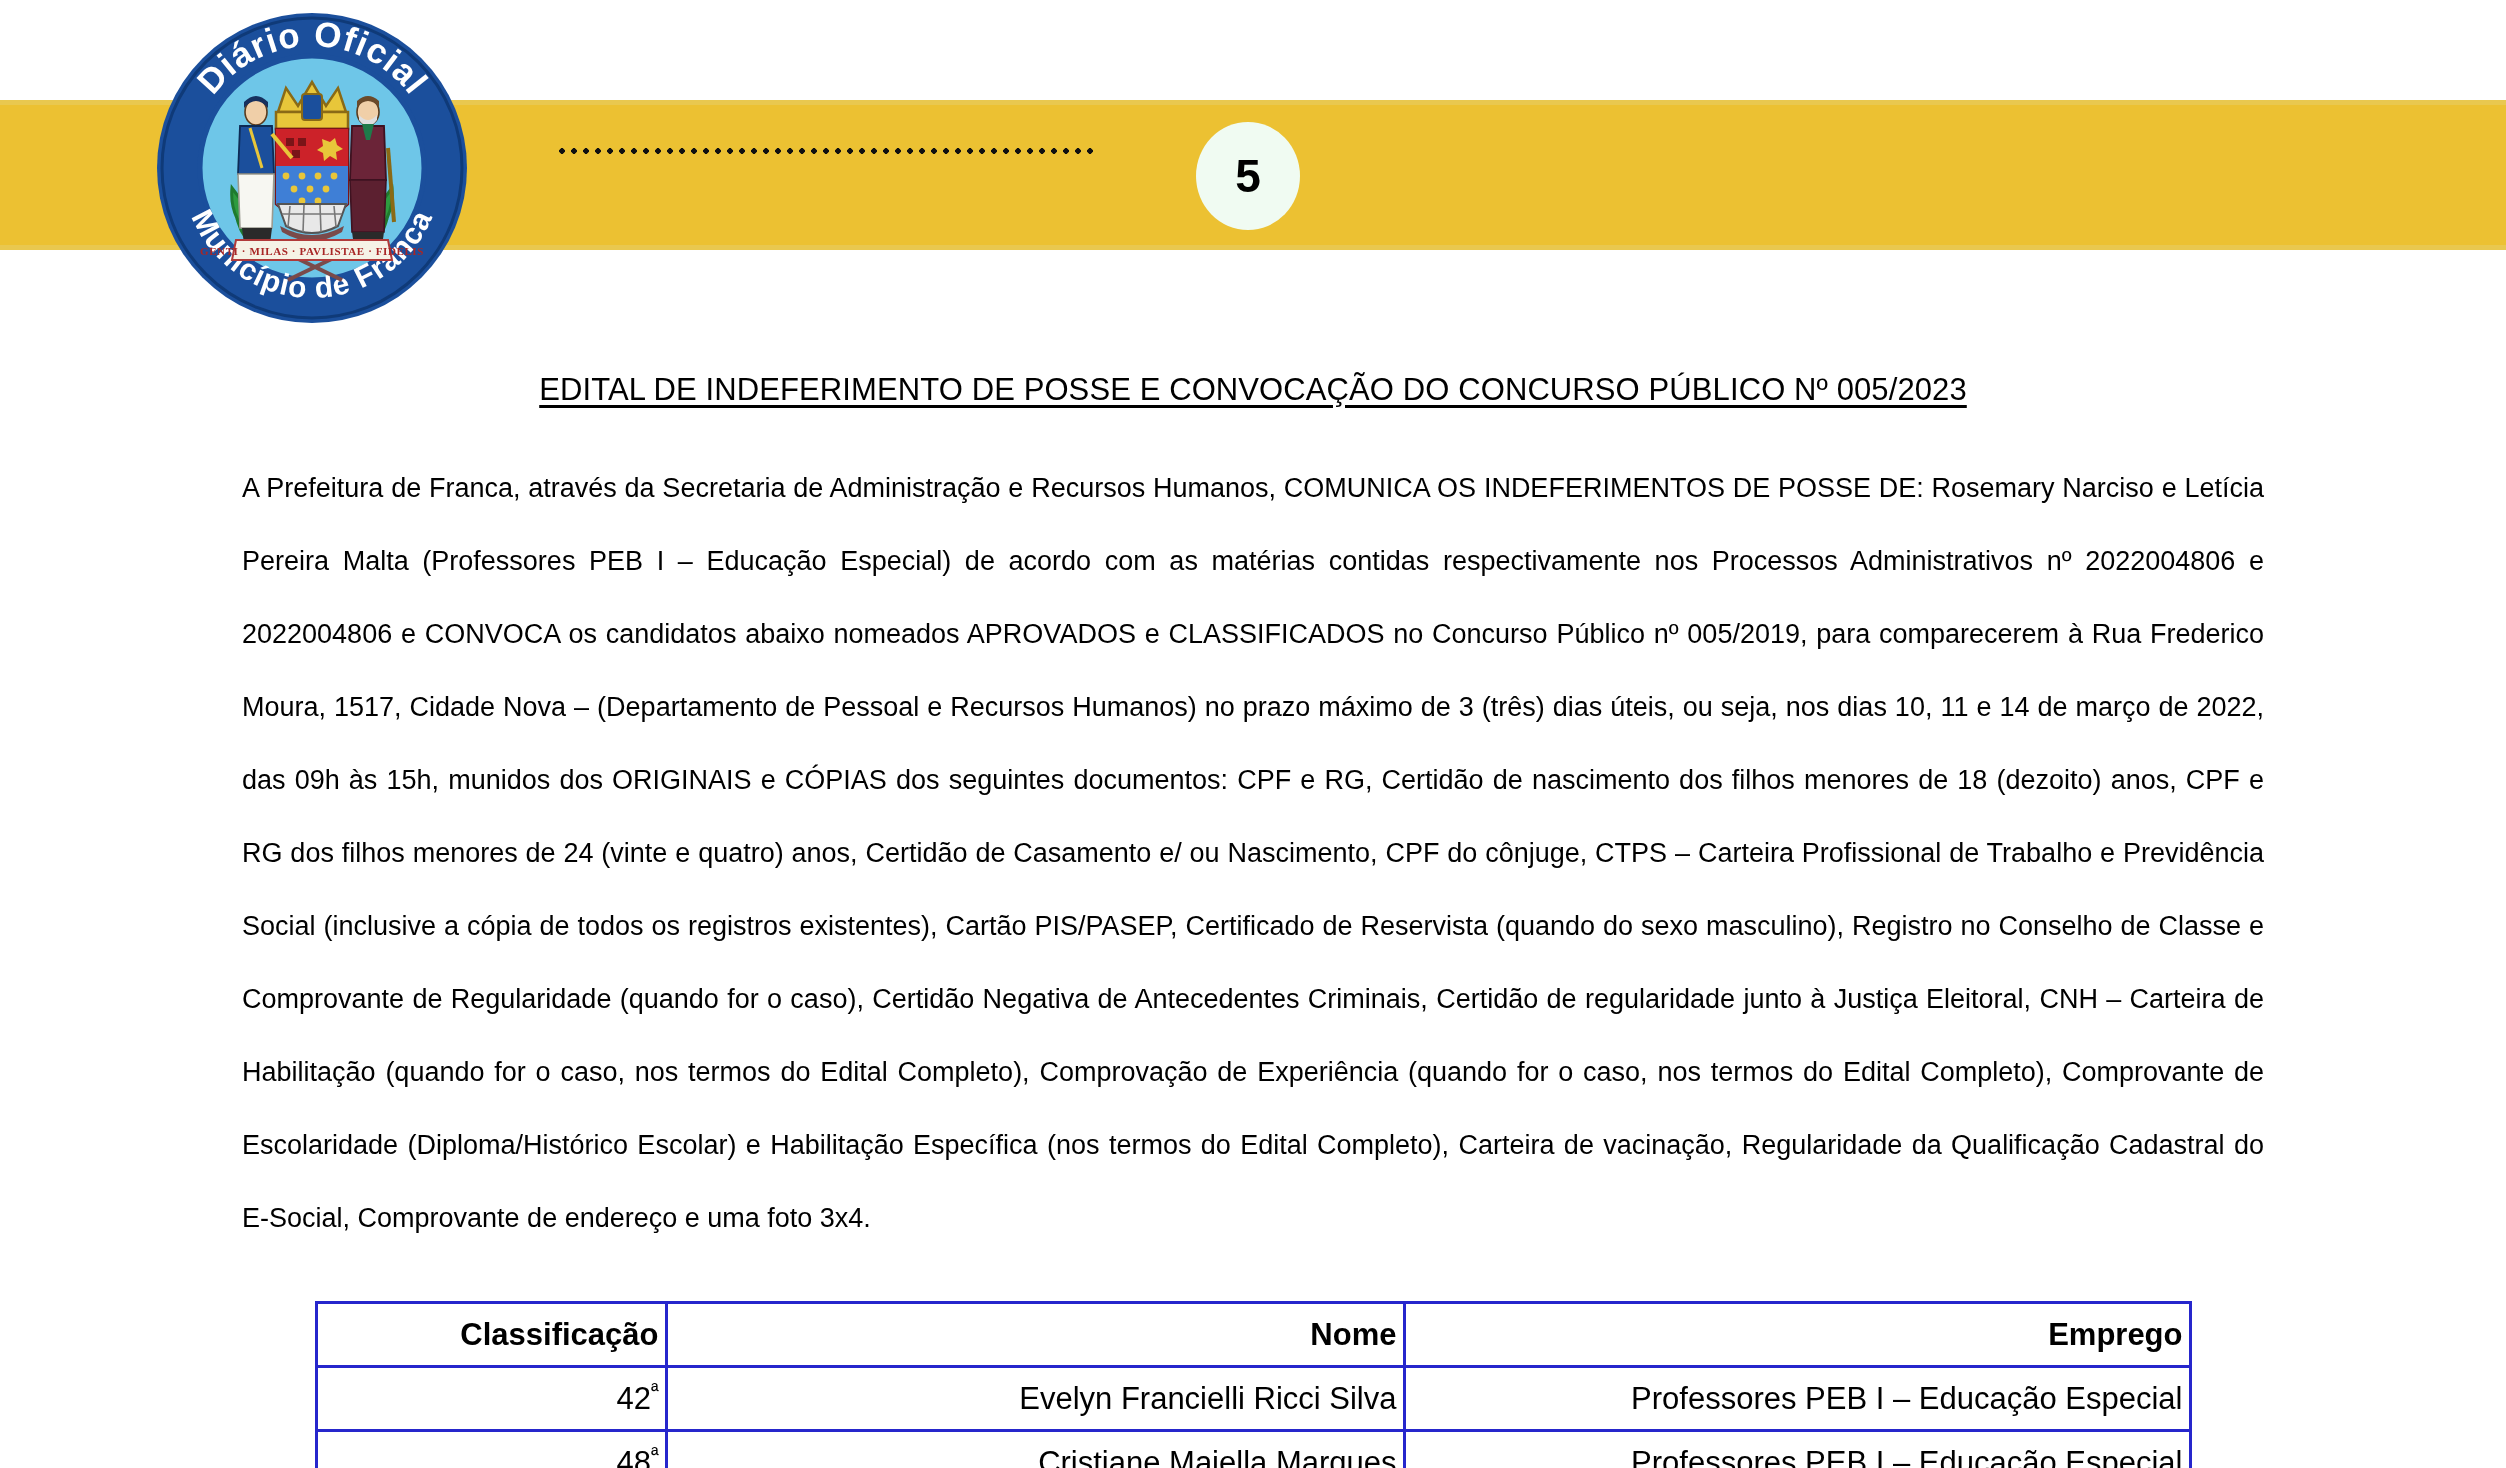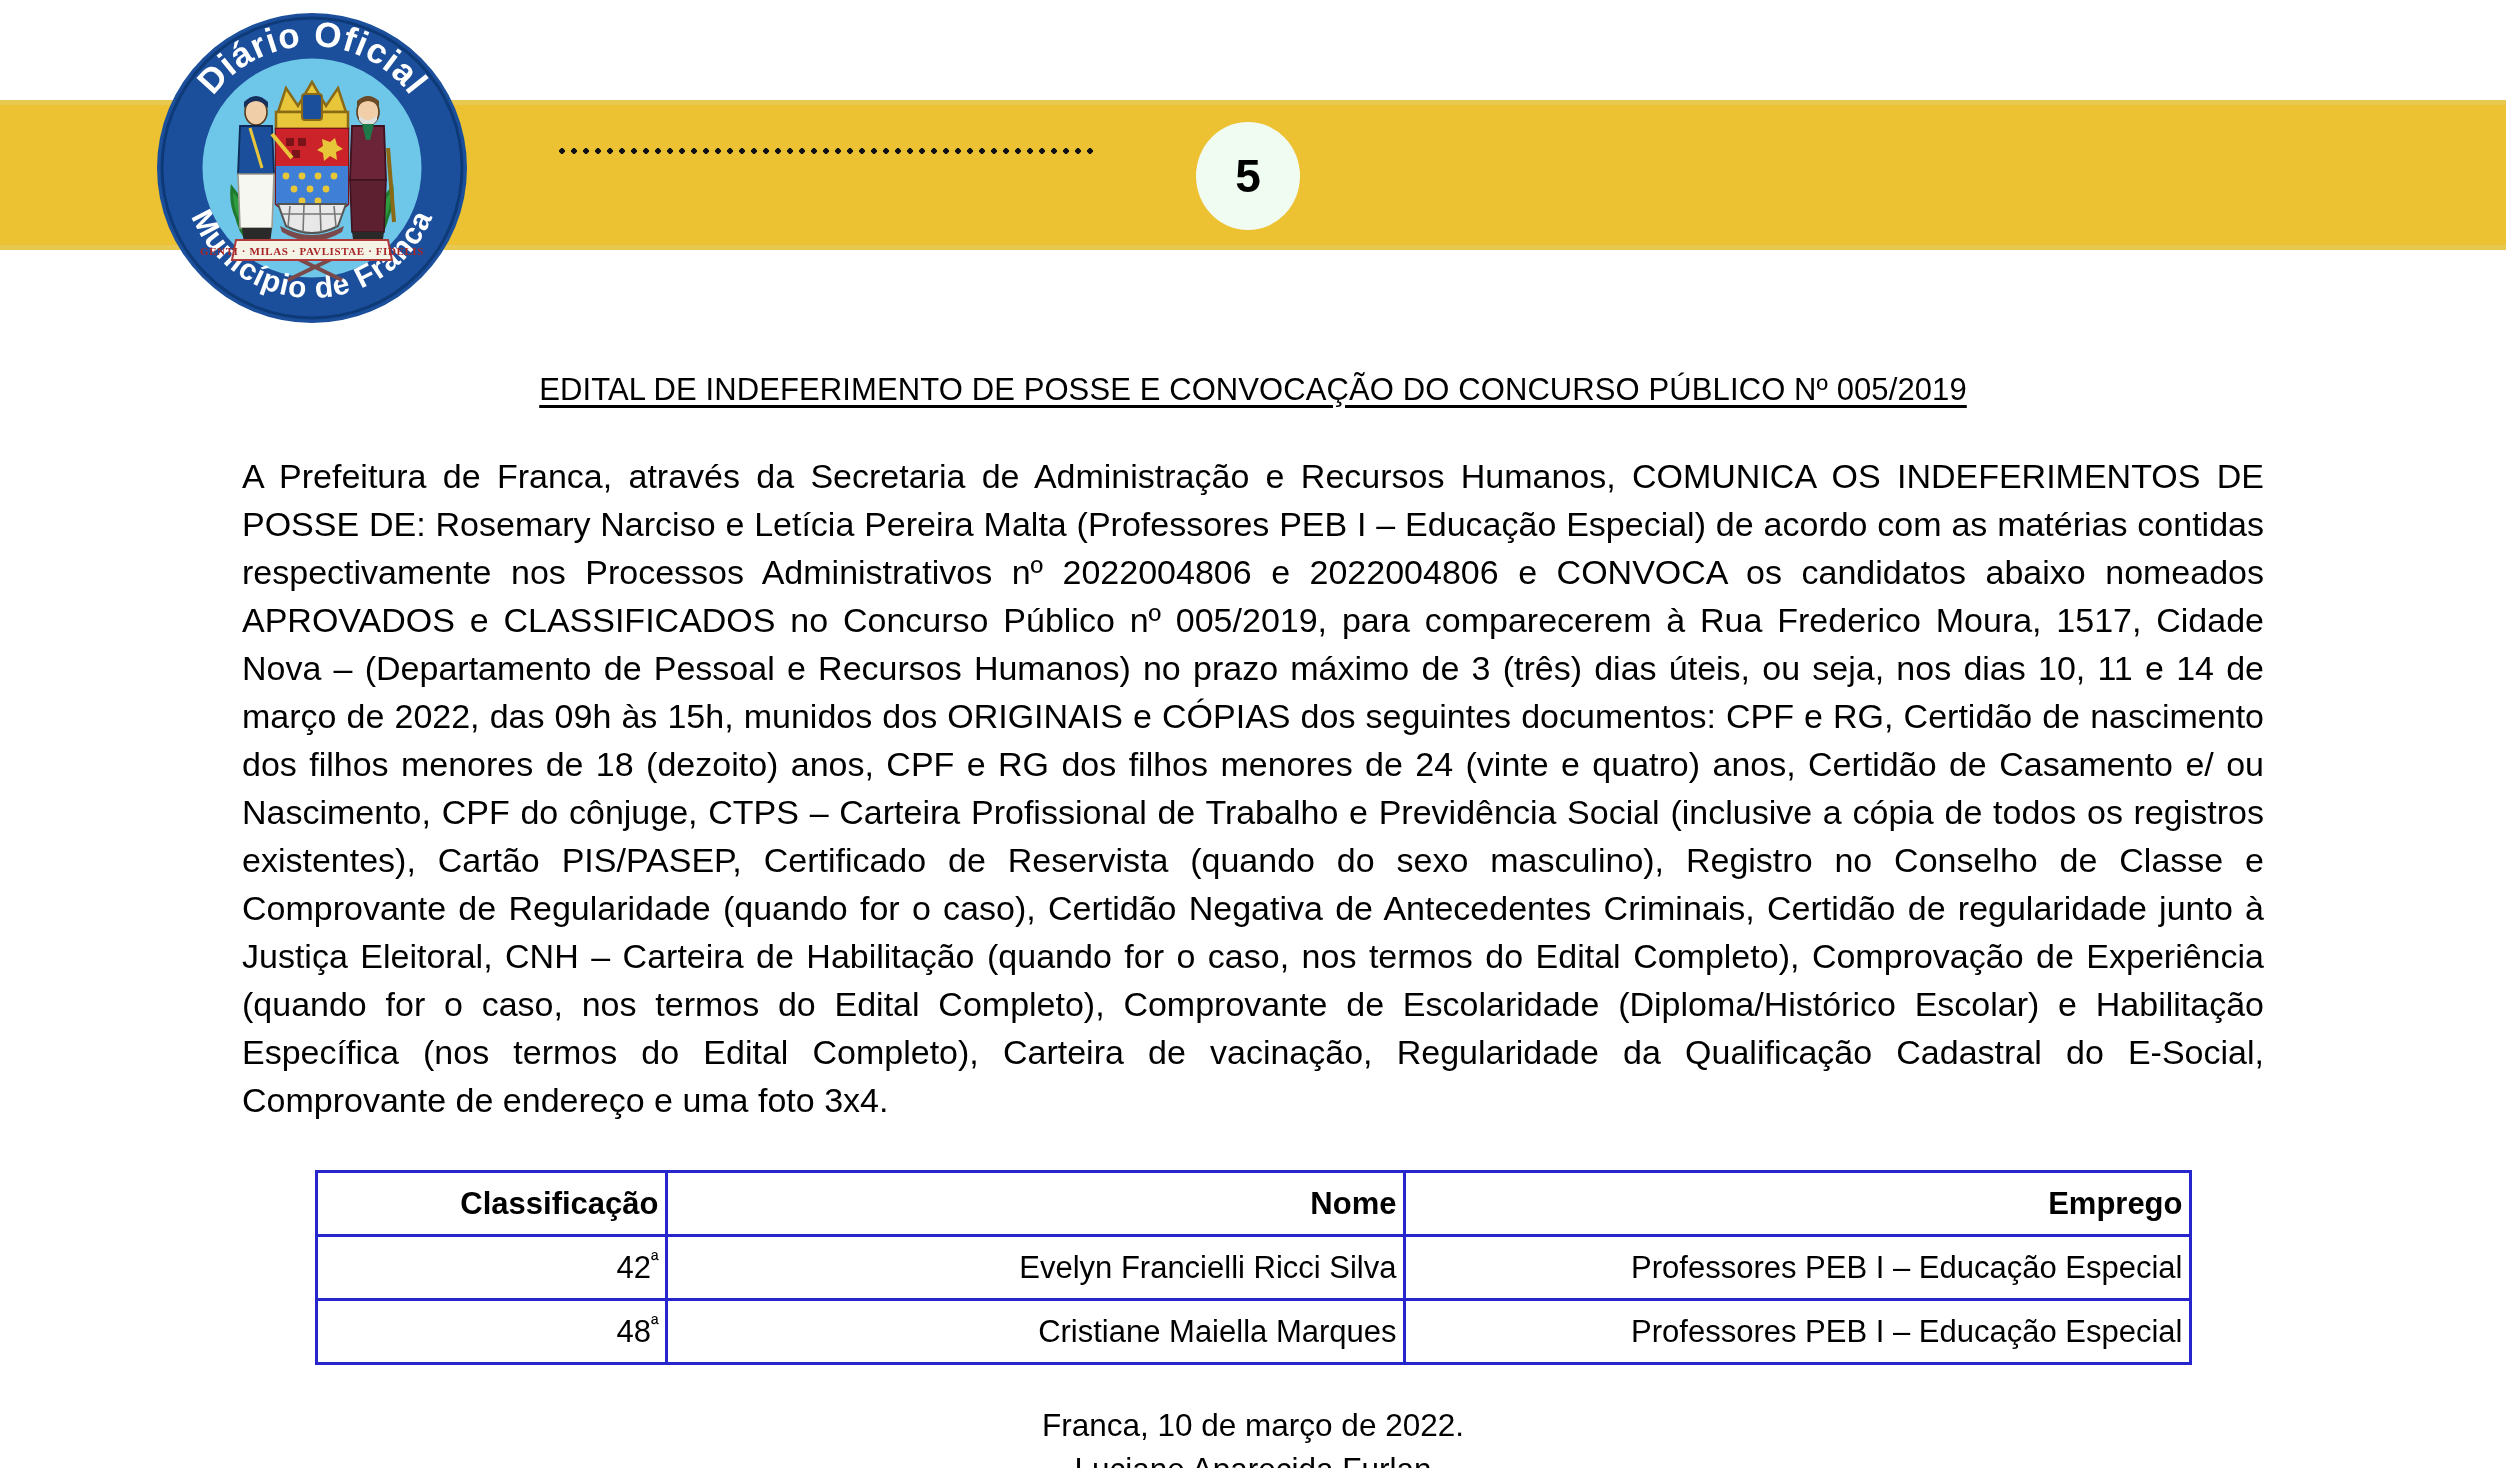--- a/index.html
+++ b/index.html
@@ -137,22 +137,22 @@
     text-align: center;
     font-size: 31px;
     font-weight: 400;
     text-decoration: underline;
     text-underline-offset: 5px;
     margin: 42px 0 0 0;
     letter-spacing: 0.1px;
   }
   .body-text {
     margin: 44px 242px 0 242px;
-    font-size: 34px;
-    line-height: 48px;
+    font-size: 27px;
+    line-height: 73px;
     text-align: justify;
     text-justify: inter-word;
   }
 
   
   .table-wrap {
     margin: 46px 0 0 0;
     display: flex;
     justify-content: center;
   }
@@ -307,21 +307,21 @@
   </div>
 
   <div class="page-badge">
     <span>5</span>
   </div>
 
 </div>
 
 <div class="doc">
 
-  <h1 class="edital-title">EDITAL DE INDEFERIMENTO DE POSSE E CONVOCAÇÃO DO CONCURSO PÚBLICO Nº 005/2019</h1>
+  <h1 class="edital-title">EDITAL DE INDEFERIMENTO DE POSSE E CONVOCAÇÃO DO CONCURSO PÚBLICO Nº 005/2023</h1>
 
   <p class="body-text">A Prefeitura de Franca, através da Secretaria de Administração e Recursos Humanos, COMUNICA OS INDEFERIMENTOS DE POSSE DE: Rosemary Narciso e Letícia Pereira Malta (Professores PEB I – Educação Especial) de acordo com as matérias contidas respectivamente nos Processos Administrativos nº 2022004806 e 2022004806 e CONVOCA os candidatos abaixo nomeados APROVADOS e CLASSIFICADOS no Concurso Público nº 005/2019, para comparecerem à Rua Frederico Moura, 1517, Cidade Nova – (Departamento de Pessoal e Recursos Humanos) no prazo máximo de 3 (três) dias úteis, ou seja, nos dias 10, 11 e 14 de março de 2022, das 09h às 15h, munidos dos ORIGINAIS e CÓPIAS dos seguintes documentos: CPF e RG, Certidão de nascimento dos filhos menores de 18 (dezoito) anos, CPF e RG  dos filhos menores de 24 (vinte e quatro) anos, Certidão de Casamento e/ ou Nascimento, CPF do cônjuge, CTPS – Carteira Profissional de Trabalho e Previdência Social (inclusive a cópia de todos os registros existentes), Cartão PIS/PASEP, Certificado de Reservista (quando do sexo masculino), Registro no Conselho de Classe e Comprovante de Regularidade (quando for o caso), Certidão Negativa de Antecedentes Criminais, Certidão de regularidade junto à Justiça Eleitoral, CNH – Carteira de Habilitação (quando for o caso, nos termos do Edital Completo), Comprovação de Experiência (quando for o caso, nos termos do Edital Completo), Comprovante de Escolaridade (Diploma/Histórico Escolar) e Habilitação Específica (nos termos do Edital Completo), Carteira de vacinação, Regularidade da Qualificação Cadastral do E-Social, Comprovante de endereço e uma foto 3x4.</p>
 
   <div class="table-wrap">
     <table class="listing">
       <colgroup>
         <col class="c-class">
           <col class="c-nome">
           <col class="c-emp">
       </colgroup>

